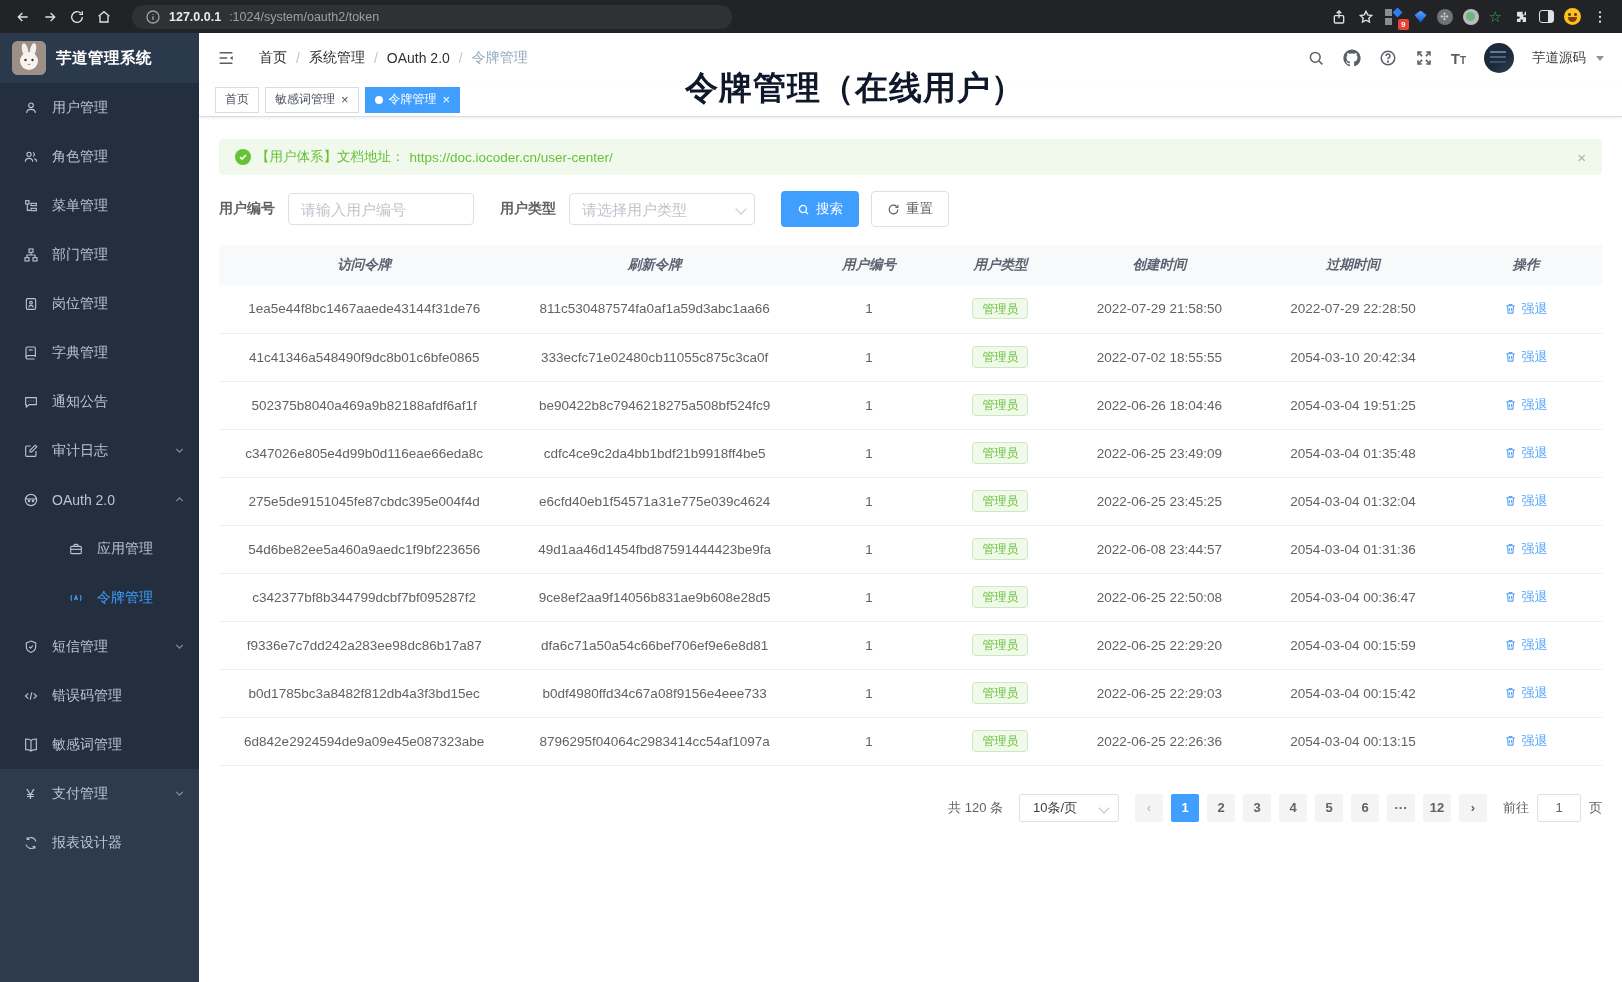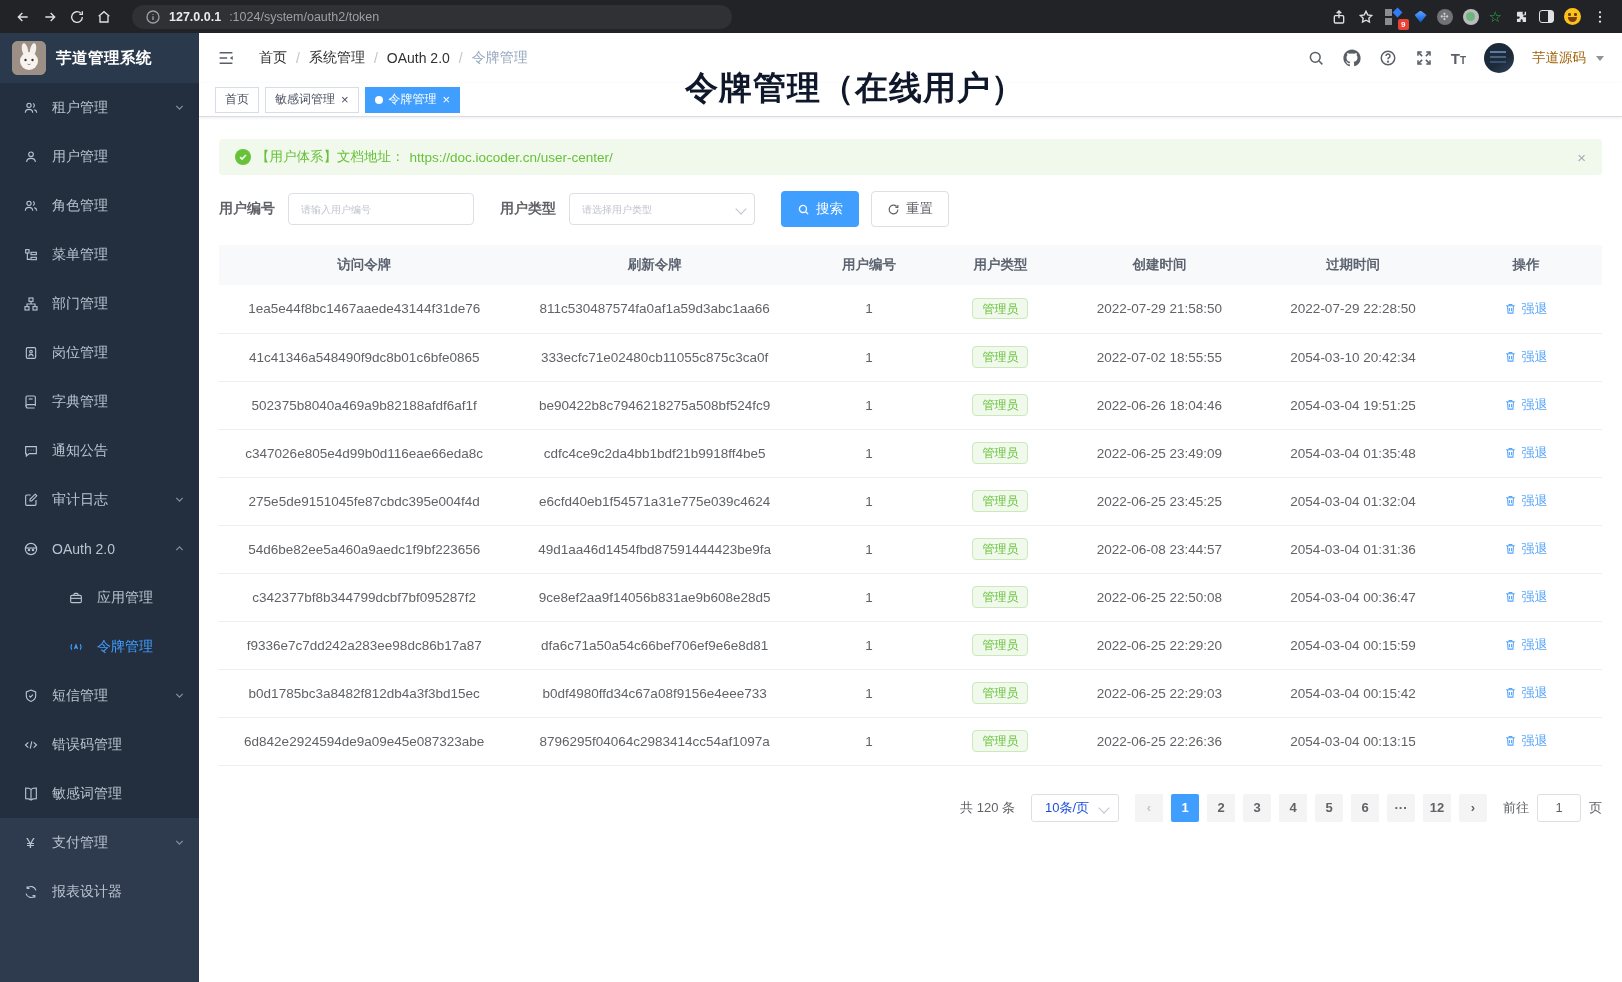--- a/index.html
+++ b/index.html
@@ -70,21 +70,21 @@
   .hicon svg { width:18px; height:18px; }
   .crumbs { display:flex; align-items:center; gap:9px; font-size:14px; margin-left:10px; }
   .crumb { color:#303133; cursor:pointer; }
   .crumb.last { color:#97a8be; cursor:default; }
   .crumb-sep { color:#c0c4cc; }
   .hdr-right { margin-left:auto; display:flex; align-items:center; gap:18px; }
   .avatar { width:30px; height:30px; border-radius:50%;
             background:linear-gradient(145deg,#1d2a3a 60%,#31445c); position:relative; overflow:hidden; }
   .avatar::after { content:""; position:absolute; left:6px; top:8px; width:16px; height:2px; background:#5d7ba0;
                    box-shadow:0 5px 0 #47617f, 0 10px 0 #3a5270; }
-  .user-name { font-size:13.5px; color:#a16207; }
+  .user-name { font-size:13.5px; color:#404040; }
   .caret-down { width:0; height:0; border-left:4.5px solid transparent; border-right:4.5px solid transparent;
                 border-top:5.5px solid #8c939d; margin-left:-8px; }
   .font-ic { color:#5a5e66; font-weight:700; font-size:15px; line-height:1; }
   .font-ic small { font-size:10px; font-weight:700; }
 
   .annotation { position:absolute; left:486px; top:33px; font-size:33px; font-weight:600;
                 color:#0f172a; letter-spacing:1px; z-index:6; white-space:nowrap; }
 
   .tabs-row { height:34px; display:flex; align-items:center; gap:6px; padding:0 16px;
               border-bottom:1px solid #d8dce5; box-shadow:0 1px 3px rgba(0,0,0,.08); }
@@ -101,47 +101,47 @@
            padding:0 16px; gap:5px; color:#67c23a; font-size:13.5px; }
   .alert .chk { width:16px; height:16px; border-radius:50%; background:#67c23a; display:inline-flex;
                 align-items:center; justify-content:center; flex:0 0 auto; }
   .alert .chk svg { width:10px; height:10px; }
   .alert a { color:#67c23a; text-decoration:none; }
   .alert .x { margin-left:auto; color:#a8abb2; font-size:15px; cursor:pointer; }
 
   .filters { display:flex; align-items:center; margin:16px 0 18px; }
   .f-label { font-weight:700; color:#606266; font-size:14px; margin-right:13px; }
   .f-input { width:186px; height:32px; border:1px solid #dcdfe6; border-radius:4px; padding:0 12px;
-             font-size:10px; color:#606266; outline:none; }
+             font-size:15px; color:#606266; outline:none; }
   .f-input::placeholder { color:#c0c4cc; }
   .f-group { display:flex; align-items:center; margin-right:26px; }
   .f-select { position:relative; width:186px; }
   .f-select .f-input { width:100%; padding-right:44px; }
   .sel-chev { position:absolute; right:10px; top:12px; width:8px; height:8px; border-right:1.5px solid #c0c4cc;
               border-bottom:1.5px solid #c0c4cc; transform:rotate(45deg); pointer-events:none; }
   .btn { height:36px; border-radius:4px; display:inline-flex; align-items:center; gap:6px;
          padding:0 15px; font-size:13.5px; cursor:pointer; border:1px solid transparent; }
   .btn svg { width:13px; height:13px; }
   .btn-primary { background:#409eff; color:#fff; }
   .btn-plain { background:#fff; border-color:#dcdfe6; color:#606266; margin-left:12px; }
 
   table.grid { width:100%; border-collapse:collapse; table-layout:fixed; }
-  .grid th { height:40px; background:#f8f9fb; color:#5c6370; font-size:13.5px; font-weight:700; text-align:center; }
+  .grid th { height:40px; background:#f8f9fb; color:#5c6370; font-size:13.5px; font-weight:700; text-align:center;font-style:italic; }
   .grid td { height:48px; border-bottom:1px solid #ebeef5; color:#606266; font-size:13.5px; text-align:center; }
   .grid tr td:first-child, .grid tr th:first-child { }
   .col0{width:21%} .col1{width:21%} .col2{width:10%} .col3{width:9%} .col4{width:14%} .col5{width:14%} .col6{width:11%}
   .badge { display:inline-block; background:#f0f9eb; border:1px solid #cbe9ba; color:#67c23a;
            font-size:12px; padding:2.5px 9px; border-radius:4px; line-height:1.2; }
   .act-link { color:#58a5f8; display:inline-flex; align-items:flex-end; gap:4px; font-size:13px; cursor:pointer; }
   .act-link svg { width:13px; height:13px; }
 
   .pg { display:flex; align-items:center; justify-content:flex-end; gap:16px; margin-top:28px;
         color:#606266; font-size:13px; }
-  .pg-size { position:relative; width:88px; height:28px; border:1px solid #dcdfe6; border-radius:3px;
-             line-height:26px; padding:0 26px 0 13px; color:#1d4ed8; cursor:pointer; }
+  .pg-size { position:relative; width:100px; height:28px; border:1px solid #dcdfe6; border-radius:3px;
+             line-height:26px; padding:0 26px 0 13px; color:#404040; cursor:pointer; }
   .pg-size .sel-chev { top:9px; }
   .pg-btns { display:flex; align-items:center; gap:8px; }
   .pg-btn { min-width:28px; height:28px; border-radius:2px; background:#f4f4f5; color:#606266;
             display:inline-flex; align-items:center; justify-content:center; font-size:13px;
             font-weight:600; padding:0 6px; cursor:pointer; }
   .pg-btn.active { background:#409eff; color:#fff; }
   .pg-btn.disabled { color:#c0c4cc; cursor:default; }
   .pg-goto { display:flex; align-items:center; gap:8px; }
   .pg-goto input { width:44px; height:28px; border:1px solid #dcdfe6; border-radius:3px;
                    text-align:center; font-size:13px; color:#606266; outline:none; }
@@ -236,36 +236,20 @@
             <circle cx="20.5" cy="19" r="1.2" fill="#3a3330"></circle>
             <path d="M15.5 23q1.5 1.5 3 0" stroke="#b08a8a" stroke-width="1" fill="none"></path>
           </svg>
       </span>
       <span class="logo-title">芋道管理系统</span>
     </div>
     <div class="side-menu">
         <div class="side-item">
           <span class="ic">
             <svg viewBox="0 0 24 24" fill="none" stroke="currentColor" stroke-width="1.7">
-              <circle cx="9" cy="8" r="3.2"></circle>
-              <path d="M3.5 19c0-3 2.5-5 5.5-5s5.5 2 5.5 5"></path>
-              <path d="M15 5.3a3.2 3.2 0 0 1 0 6"></path>
-              <path d="M17 14.4c2.2.7 3.5 2.4 3.5 4.6"></path>
-            </svg>
-          </span>
-          <span class="side-label">租户管理</span>
-          <span class="chev down">
-            <svg viewBox="0 0 24 24" fill="none" stroke="currentColor" stroke-width="2.6">
-              <path d="M5 8.5l7 7 7-7"></path>
-            </svg>
-          </span>
-        </div>
-        <div class="side-item">
-          <span class="ic">
-            <svg viewBox="0 0 24 24" fill="none" stroke="currentColor" stroke-width="1.7">
               <circle cx="12" cy="8" r="3.5"></circle>
               <path d="M5.5 19.5c0-3.6 3-5.5 6.5-5.5s6.5 1.9 6.5 5.5"></path>
             </svg>
           </span>
           <span class="side-label">用户管理</span>
         </div>
         <div class="side-item">
           <span class="ic">
             <svg viewBox="0 0 24 24" fill="none" stroke="currentColor" stroke-width="1.7">
               <circle cx="9" cy="8" r="3.2"></circle>

